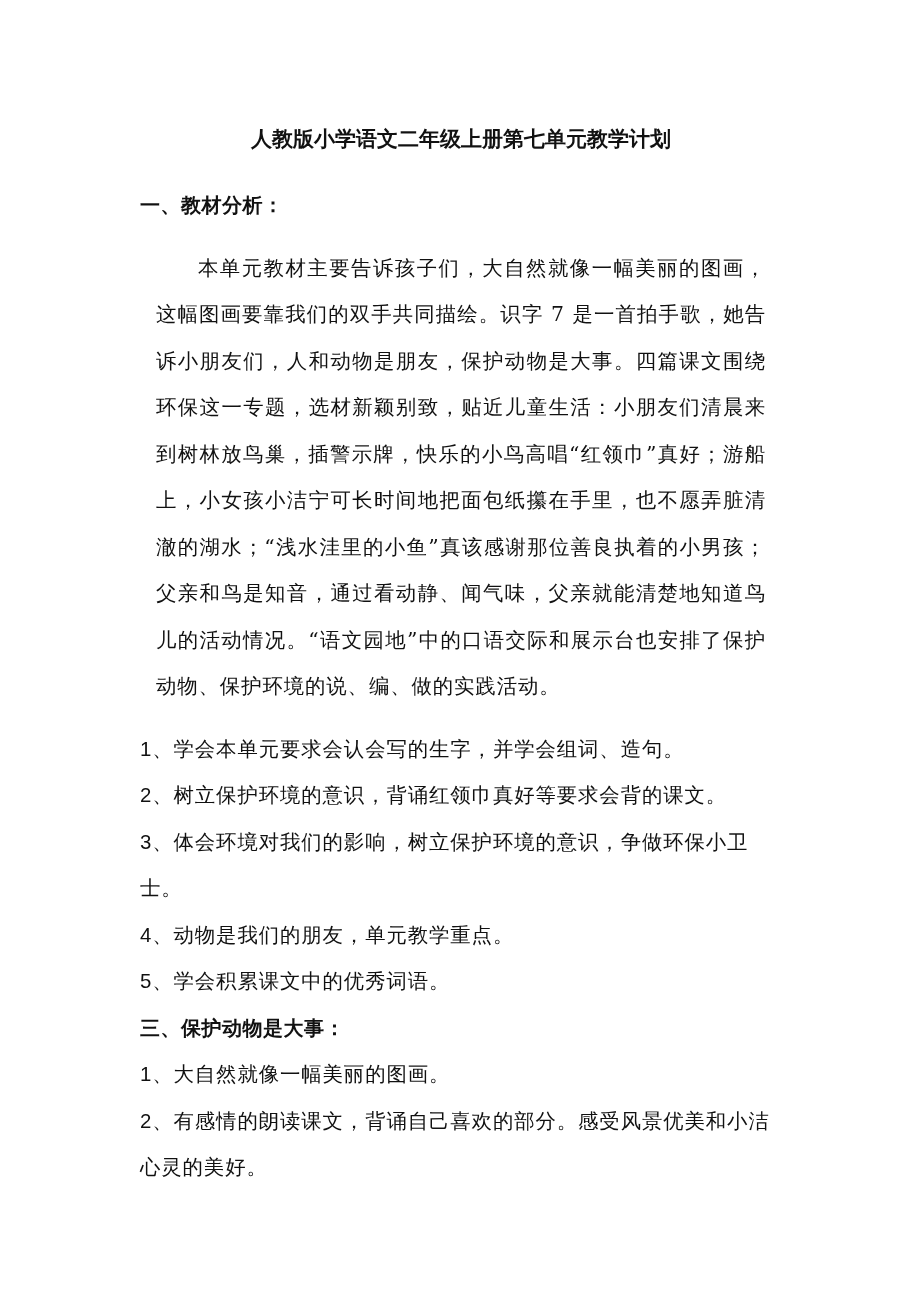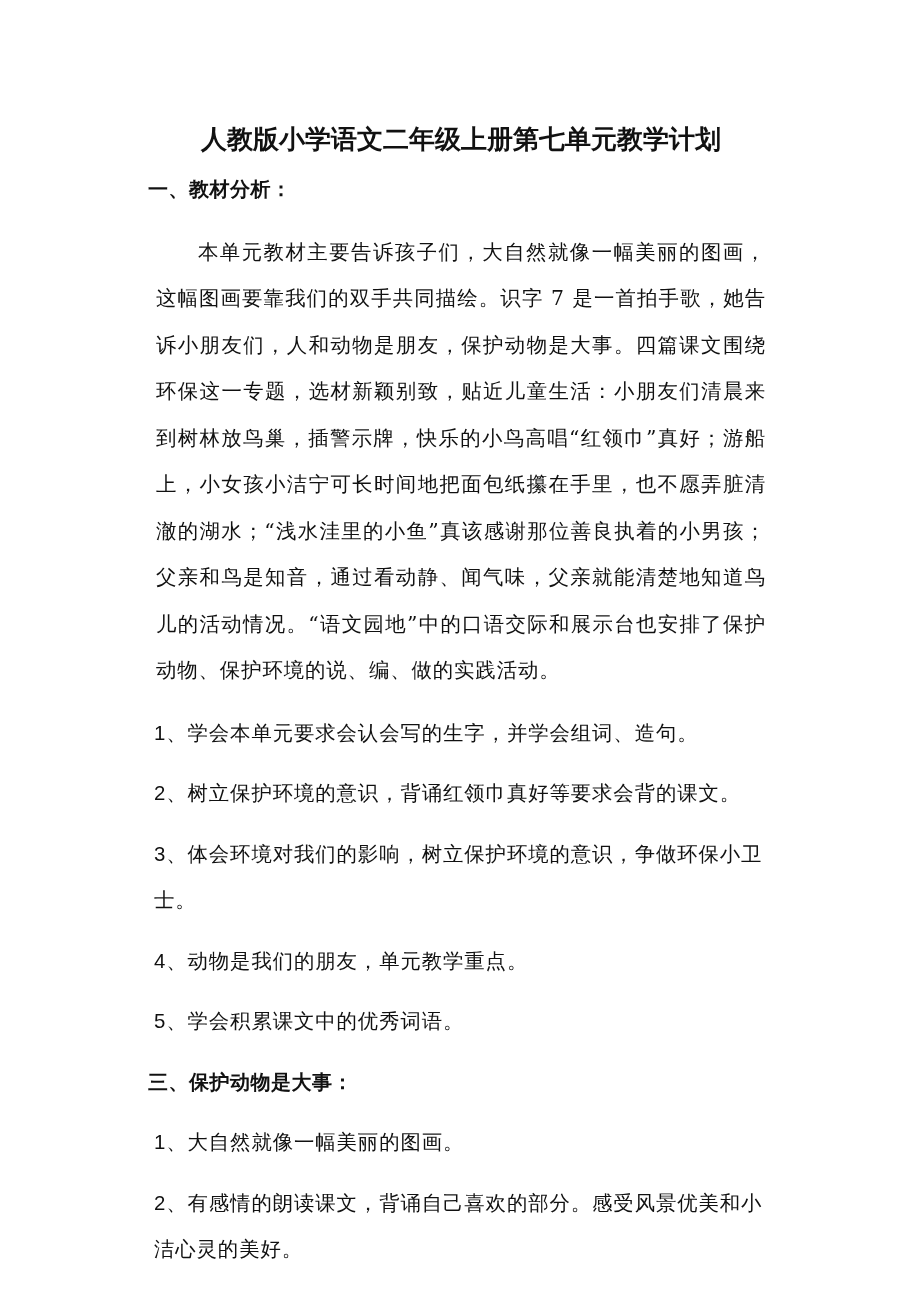--- a/index.html
+++ b/index.html
@@ -17,51 +17,51 @@
     }
     .page {
       position: absolute;
       left: 140px;
       top: 120px;
       width: 642px;
     }
     .title {
       font-family: "DejaVu Sans", "Liberation Sans", sans-serif;
       font-weight: bold;
-      font-size: 26px;
+      font-size: 21px;
       text-align: center;
       height: 38px;
       line-height: 38px;
-      margin: 0 0 8px 0;
+      margin: 0 0 24px 0;
       letter-spacing: 0px;
     }
     .heading {
       font-family: "DejaVu Sans", "Liberation Sans", sans-serif;
       font-weight: bold;
       font-size: 20px;
       height: 46.5px;
       line-height: 46.5px;
-      margin: 8px;
+      margin: 0;
       letter-spacing: 0.5px;
     }
     .para {
       font-size: 20.4px;
       line-height: 46.5px;
       margin: 16px;
       text-align: justify;
       text-align-last: left;
       letter-spacing: 0.9px;
     }
     .para.indent {
       text-indent: 42px;
     }
     .item {
       font-size: 20.4px;
       line-height: 46.5px;
-      margin: 14px;
+      margin: 0;
       letter-spacing: 0.9px;
     }
     .item .num {
       font-family: "Liberation Sans", "DejaVu Sans", sans-serif;
     }
   </style>
 </head>
 <body>
 
 <div class="page">

